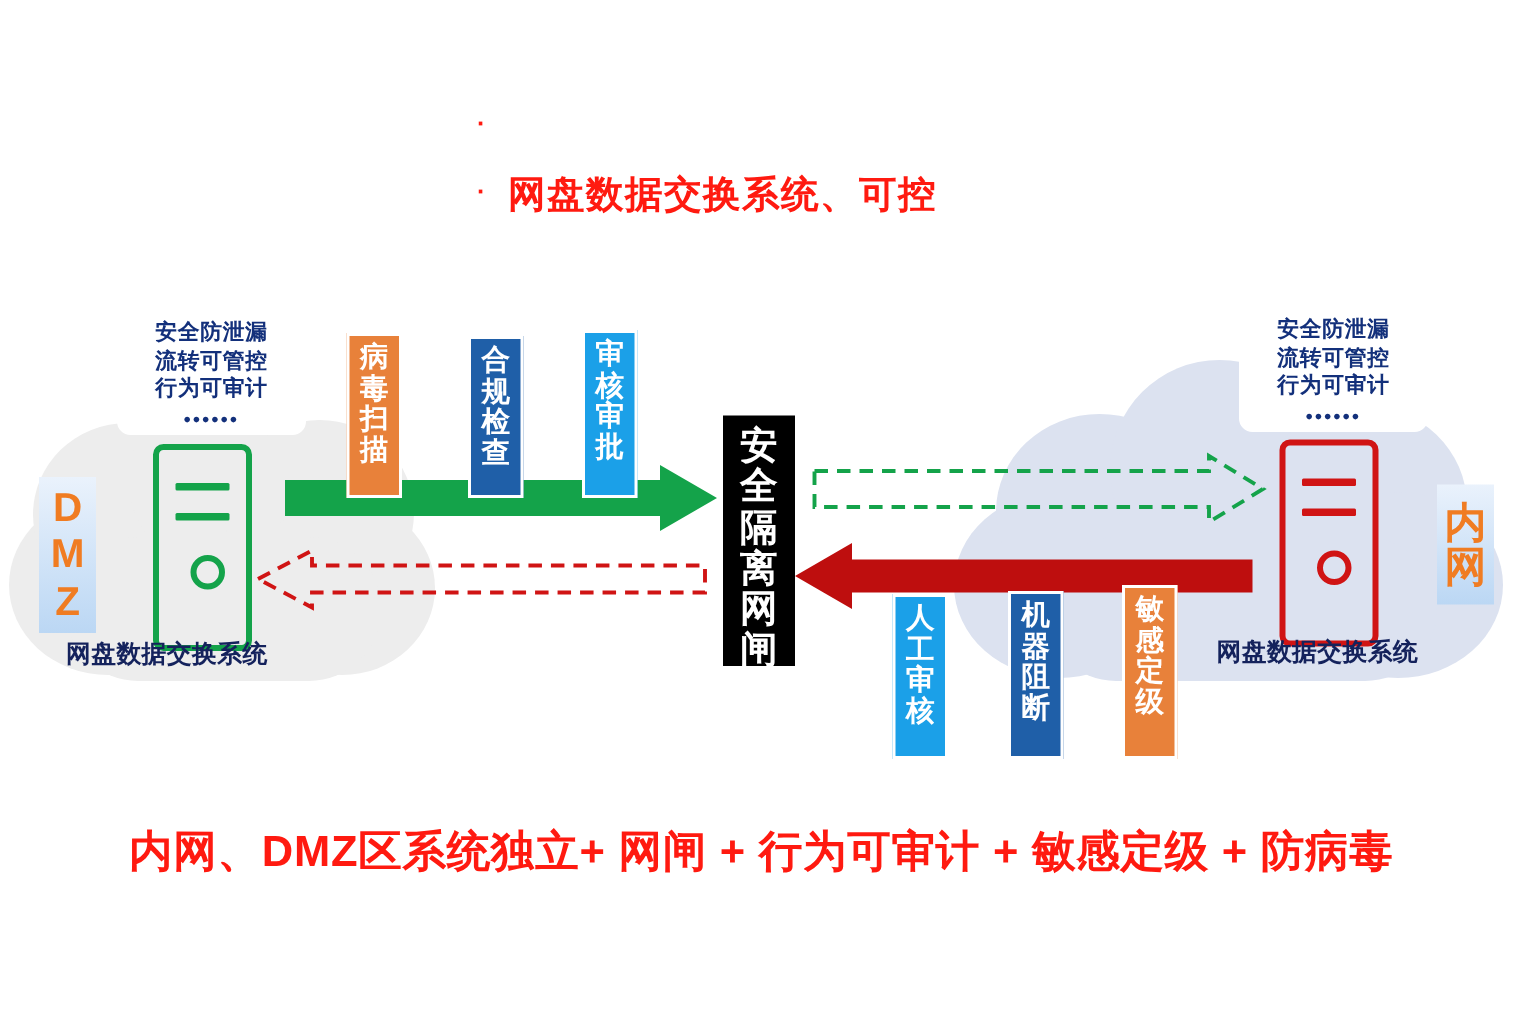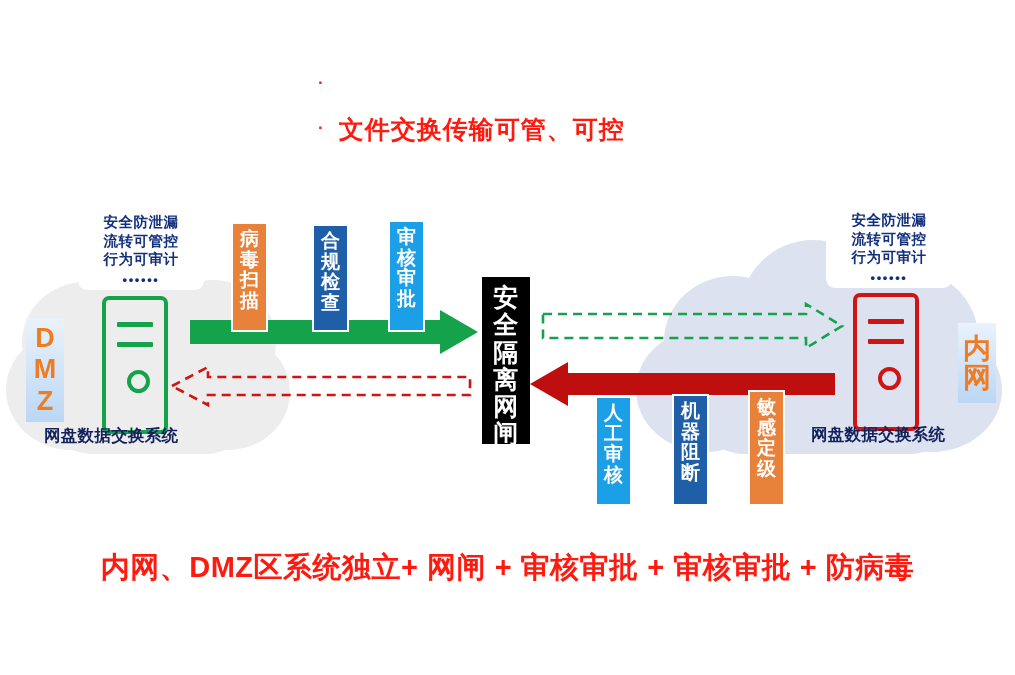--- a/index.html
+++ b/index.html
@@ -143,21 +143,21 @@
       <path d="M530,384 L568,362 L568,373 L835,373 L835,395 L568,395 L568,406 Z" fill="#BE0E0E"></path>
     </g>
   </svg>
 
   <div class="bullets">
     <div class="bullet">
       <span class="dot">·</span>
     </div>
     <div class="bullet">
       <span class="dot">·</span>
-      <span>文件交换传输可管、可控</span>
+      <span>网盘数据交换系统、可控</span>
     </div>
   </div>
 
   <div class="callout" style="left:78px;top:206px;width:108px;">
     <span>安全防泄漏</span><br>
     <span>流转可管控</span><br>
     <span>行为可审计</span>
     <span class="dots">••••••</span>
   </div>
 
@@ -239,15 +239,15 @@
     <span class="circ" style="top:70px;"></span>
   </div>
 
   <div class="zone nw" style="left:958px;top:323px;width:38px;height:80px;">
     <span>内</span>
     <span>网</span>
   </div>
 
   <div class="caption" style="left:811px;top:424px;">网盘数据交换系统</div>
 
-  <div class="footer">内网、DMZ区系统独立+ 网闸 + 审核审批 + 审核审批 + 防病毒</div>
+  <div class="footer">内网、DMZ区系统独立+ 网闸 + 行为可审计 + 敏感定级 + 防病毒</div>
 
 </div>
 
 </body></html>

